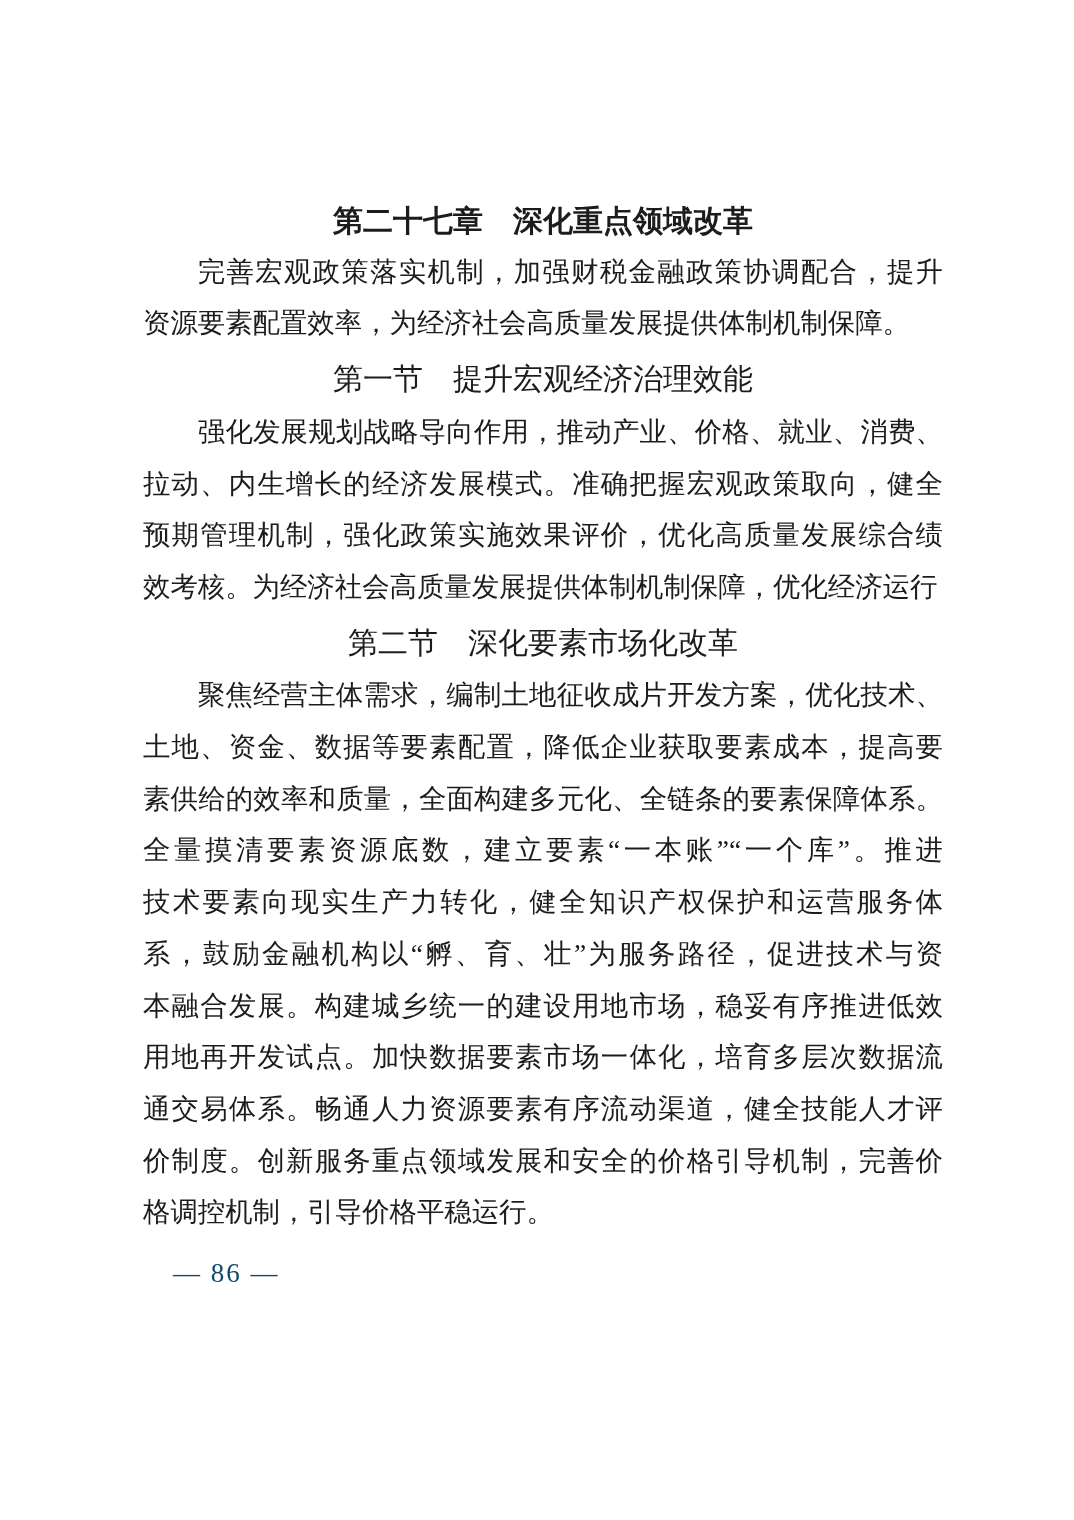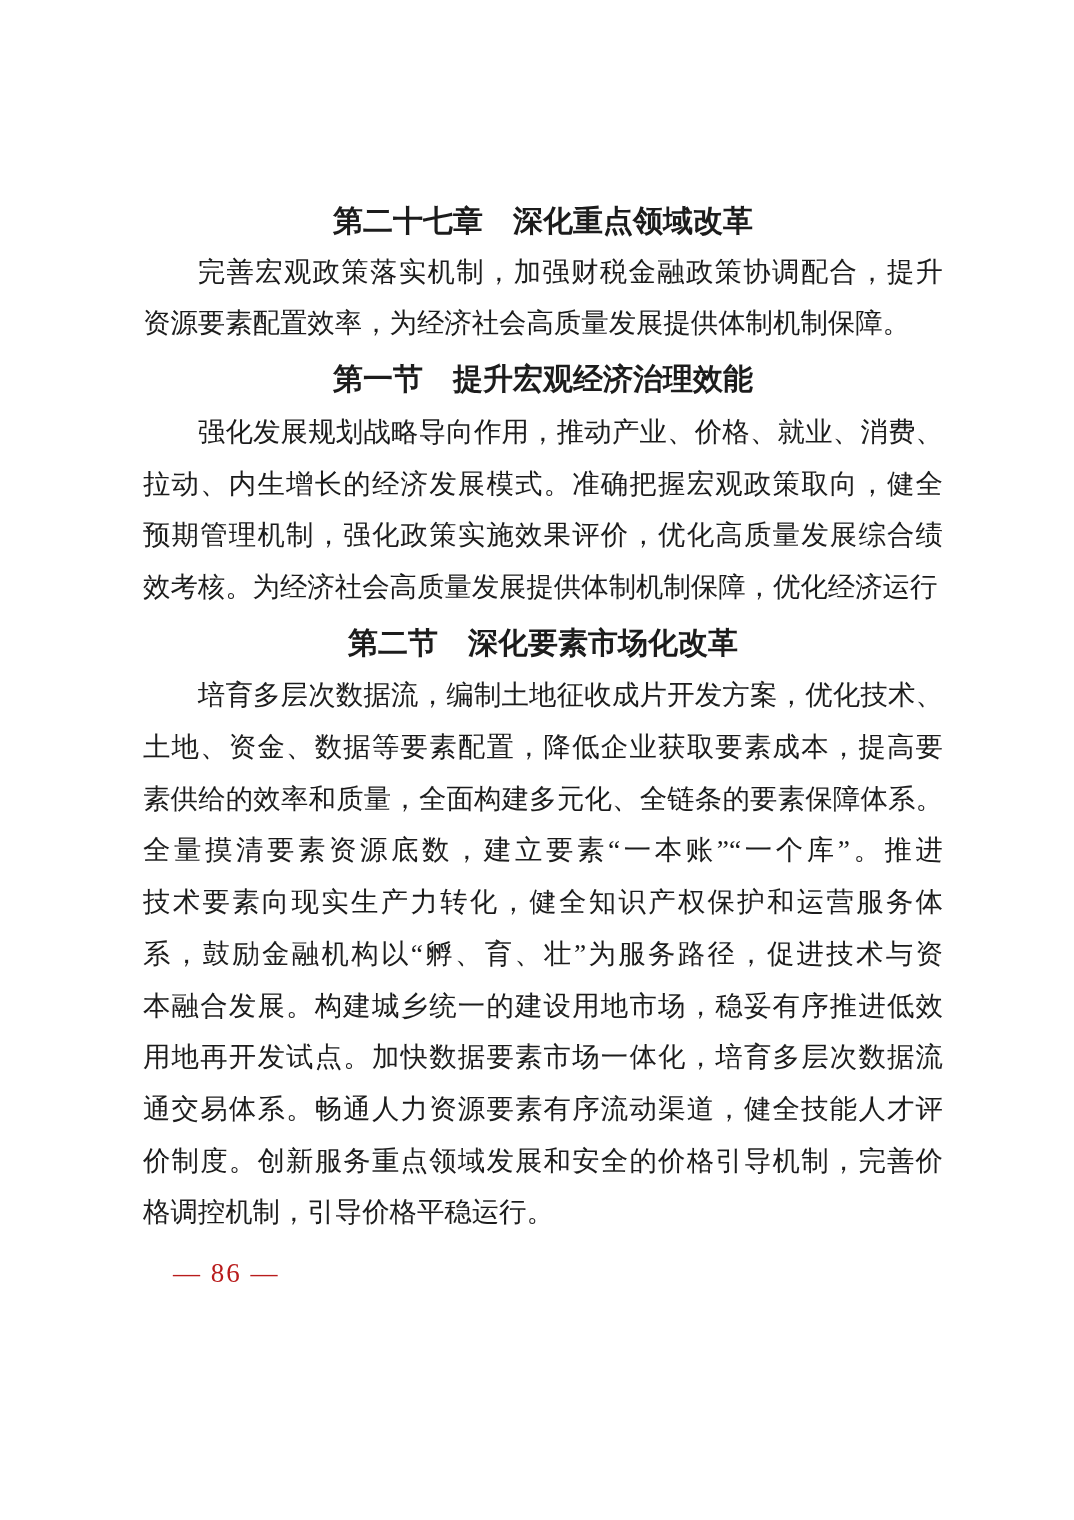--- a/index.html
+++ b/index.html
@@ -21,21 +21,21 @@
   }
   .chapter-title {
     font-size: 30px;
     font-weight: bold;
     text-align: center;
     line-height: 51.7px;
     white-space: nowrap;
   }
   .section-heading {
     font-size: 30px;
-    font-weight: bold;
+    font-weight: normal;
     text-align: center;
     line-height: 51.7px;
     margin: 3px 0 2px 0;
     white-space: nowrap;
   }
   .para {
     font-size: 27.4px;
   }
   .para .tline {
     line-height: 51.7px;
@@ -44,21 +44,21 @@
     text-justify: inter-character;
   }
   .para .tline:first-child { text-indent: 2em; }
   .para .tline:last-child { text-align-last: left; }
   .page-number {
     margin-top: 8px;
     padding-left: 30px;
     font-size: 27px;
     line-height: 52px;
     letter-spacing: 2px;
-    color: #b91c1c;
+    color: #0c4a6e;
   }
 </style>
 </head>
 <body>
 
 <div class="page">
 
   <h1 class="chapter-title">第二十七章　深化重点领域改革</h1>
 
   <div class="para">
@@ -71,21 +71,21 @@
   <div class="para">
       <div class="tline">强化发展规划战略导向作用，推动产业、价格、就业、消费、</div>
       <div class="tline">拉动、内生增长的经济发展模式。准确把握宏观政策取向，健全</div>
       <div class="tline">预期管理机制，强化政策实施效果评价，优化高质量发展综合绩</div>
       <div class="tline">效考核。为经济社会高质量发展提供体制机制保障，优化经济运行</div>
     </div>
 
   <h2 class="section-heading">第二节　深化要素市场化改革</h2>
 
   <div class="para">
-      <div class="tline">培育多层次数据流，编制土地征收成片开发方案，优化技术、</div>
+      <div class="tline">聚焦经营主体需求，编制土地征收成片开发方案，优化技术、</div>
       <div class="tline">土地、资金、数据等要素配置，降低企业获取要素成本，提高要</div>
       <div class="tline">素供给的效率和质量，全面构建多元化、全链条的要素保障体系。</div>
       <div class="tline">全量摸清要素资源底数，建立要素“一本账”“一个库”。推进</div>
       <div class="tline">技术要素向现实生产力转化，健全知识产权保护和运营服务体</div>
       <div class="tline">系，鼓励金融机构以“孵、育、壮”为服务路径，促进技术与资</div>
       <div class="tline">本融合发展。构建城乡统一的建设用地市场，稳妥有序推进低效</div>
       <div class="tline">用地再开发试点。加快数据要素市场一体化，培育多层次数据流</div>
       <div class="tline">通交易体系。畅通人力资源要素有序流动渠道，健全技能人才评</div>
       <div class="tline">价制度。创新服务重点领域发展和安全的价格引导机制，完善价</div>
       <div class="tline">格调控机制，引导价格平稳运行。</div>

